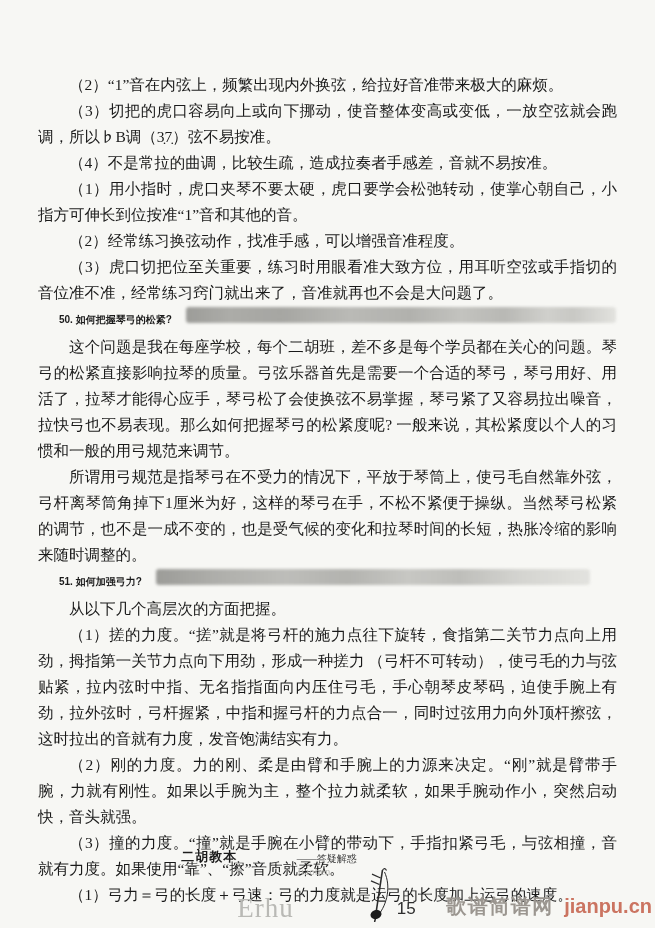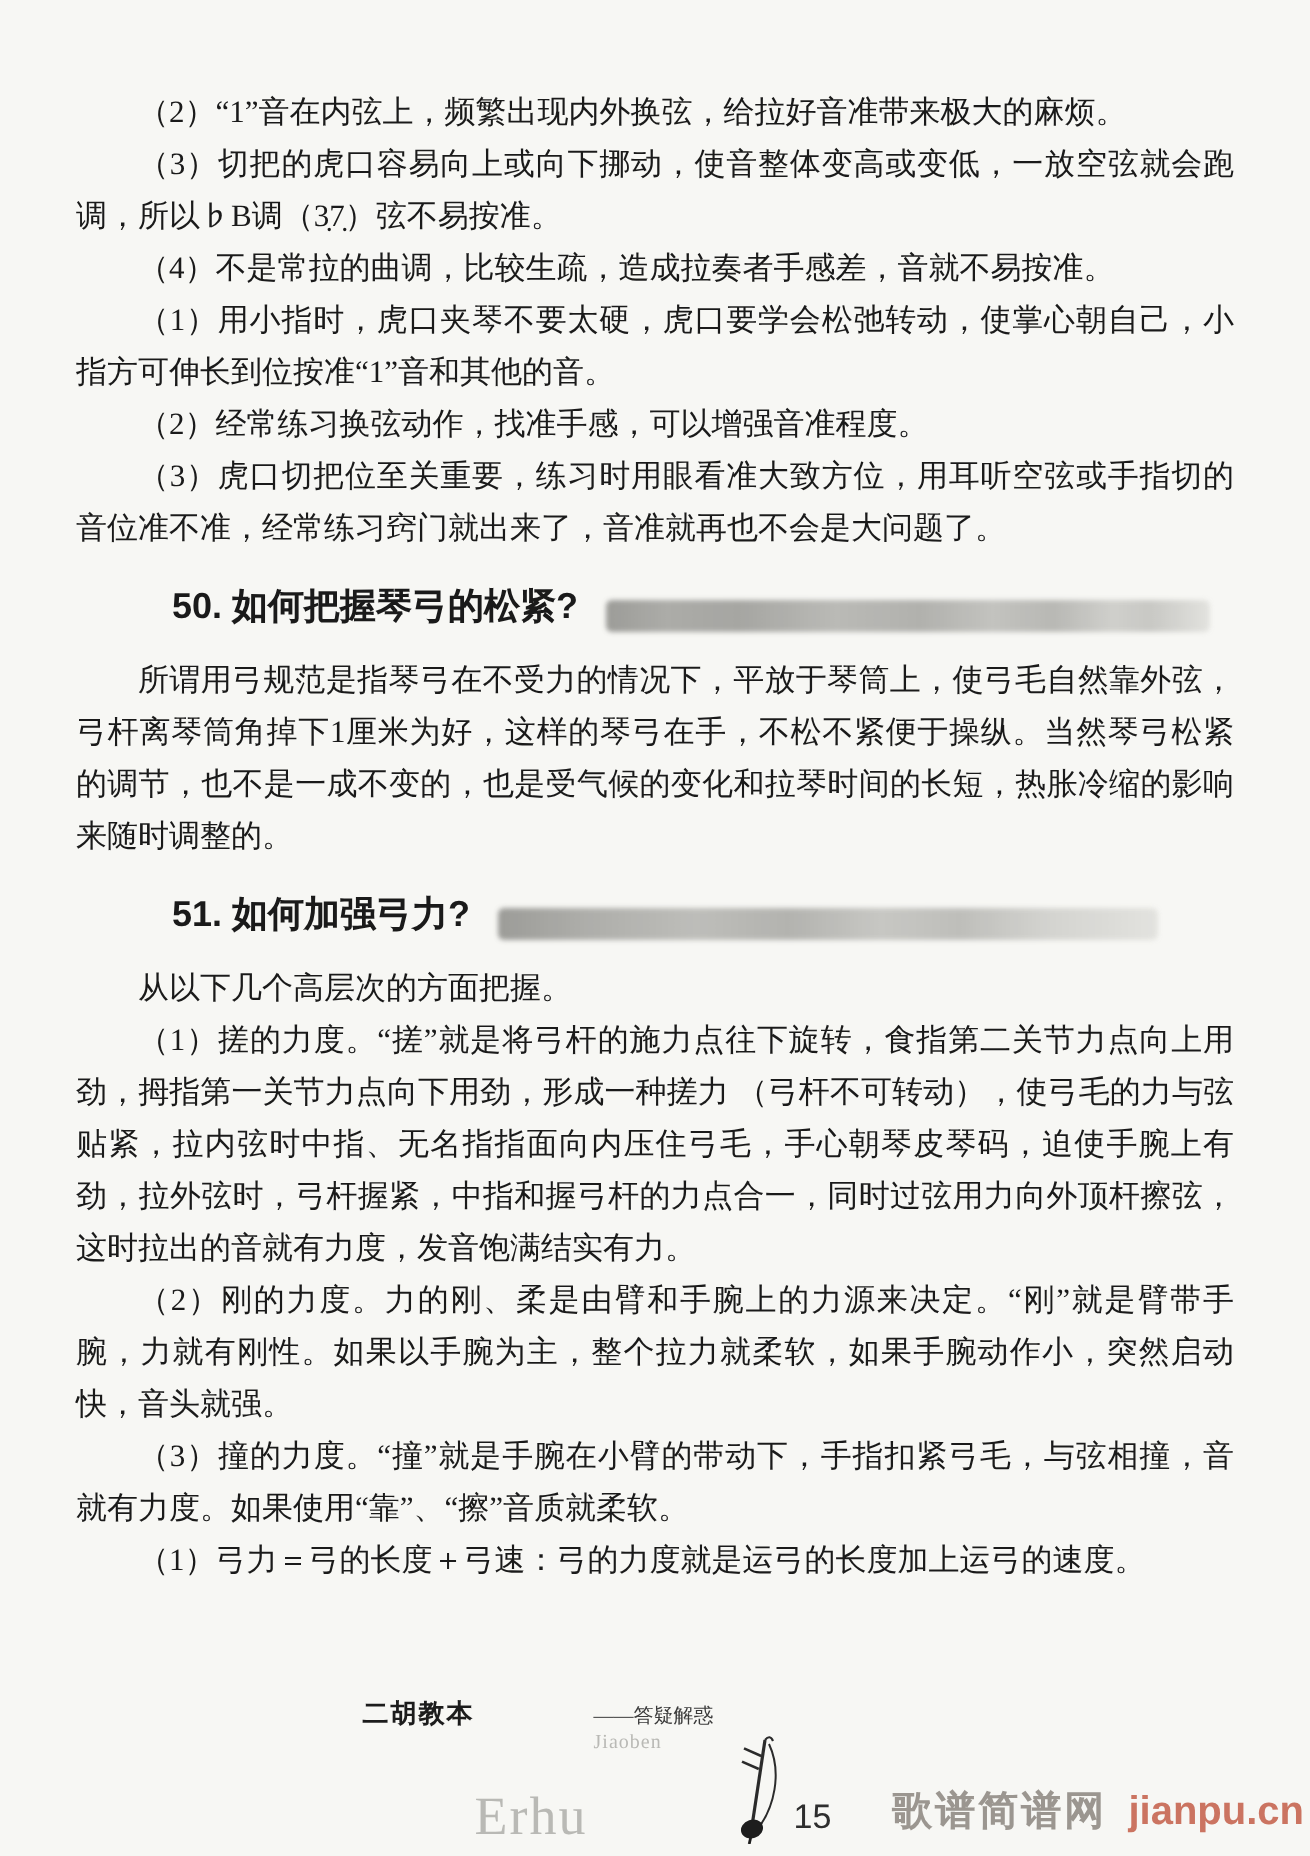--- a/index.html
+++ b/index.html
@@ -8,30 +8,30 @@
     width:655px; height:928px; overflow:hidden;
     background: var(--paper, #f7f7f4);
     font-family: "Liberation Serif", serif;
   }
   .page {
     position:relative; width:655px; height:928px;
     background: var(--paper, #f7f7f4);
     color: var(--ink, #1a1a1a);
   }
   .content {
-    position:absolute; top:44px; left:38px; right:38px;
+    position:absolute; top:72px; left:38px; right:38px;
     font-size:15.5px; line-height:26px;
     text-align:justify; text-justify:inter-character;
   }
   .content p { margin:0; text-indent:2em; }
   h3.section-heading {
-    margin:12px; padding-left:2em;
+    margin:1px; padding-left:2em;
     font-family:"Liberation Sans", sans-serif;
-    font-size:18px; font-weight:700; line-height:26px;
-    display:flex; align-items:flex-end; text-align:left;
+    font-size:10px; font-weight:700; line-height:26px;
+    display:flex; align-items:flex-start; text-align:left;
   }
   .heading-text { white-space:nowrap; }
   .smudge {
     flex:1; height:16px; margin-left:14px; border-radius:3px;
     filter: blur(1.4px); opacity:.88;
     background: linear-gradient(90deg,
       var(--smudge-dark, #90908c) 0%, #a2a29e 10%, #9b9b97 22%,
       #b2b2ae 38%, #a8a8a4 52%, #bcbcb8 64%, #b0b0ac 74%,
       #cbcbc7 84%, #c2c2be 90%, var(--smudge-light, #e0e0dc) 100%);
   }
@@ -89,20 +89,21 @@
     <p>（4）不是常拉的曲调，比较生疏，造成拉奏者手感差，音就不易按准。</p>
     <p>（1）用小指时，虎口夹琴不要太硬，虎口要学会松弛转动，使掌心朝自己，小指方可伸长到位按准“1”音和其他的音。</p>
     <p>（2）经常练习换弦动作，找准手感，可以增强音准程度。</p>
     <p>（3）虎口切把位至关重要，练习时用眼看准大致方位，用耳听空弦或手指切的音位准不准，经常练习窍门就出来了，音准就再也不会是大问题了。</p>
 
     <h3 class="section-heading">
       <span class="heading-text">50. 如何把握琴弓的松紧?</span>
       <span class="smudge"></span>
     </h3>
 
+    <p>这个问题是我在每座学校，每个二胡班，差不多是每个学员都在关心的问题。琴弓的松紧直接影响拉琴的质量。弓弦乐器首先是需要一个合适的琴弓，琴弓用好、用活了，拉琴才能得心应手，琴弓松了会使换弦不易掌握，琴弓紧了又容易拉出噪音，拉快弓也不易表现。那么如何把握琴弓的松紧度呢? 一般来说，其松紧度以个人的习惯和一般的用弓规范来调节。</p>
     <p>所谓用弓规范是指琴弓在不受力的情况下，平放于琴筒上，使弓毛自然靠外弦，弓杆离琴筒角掉下1厘米为好，这样的琴弓在手，不松不紧便于操纵。当然琴弓松紧的调节，也不是一成不变的，也是受气候的变化和拉琴时间的长短，热胀冷缩的影响来随时调整的。</p>
 
     <h3 class="section-heading">
       <span class="heading-text">51. 如何加强弓力?</span>
       <span class="smudge alt"></span>
     </h3>
 
     <p>从以下几个高层次的方面把握。</p>
     <p>（1）搓的力度。“搓”就是将弓杆的施力点往下旋转，食指第二关节力点向上用劲，拇指第一关节力点向下用劲，形成一种搓力 （弓杆不可转动），使弓毛的力与弦贴紧，拉内弦时中指、无名指指面向内压住弓毛，手心朝琴皮琴码，迫使手腕上有劲，拉外弦时，弓杆握紧，中指和握弓杆的力点合一，同时过弦用力向外顶杆擦弦，这时拉出的音就有力度，发音饱满结实有力。</p>
     <p>（2）刚的力度。力的刚、柔是由臂和手腕上的力源来决定。“刚”就是臂带手腕，力就有刚性。如果以手腕为主，整个拉力就柔软，如果手腕动作小，突然启动快，音头就强。</p>

